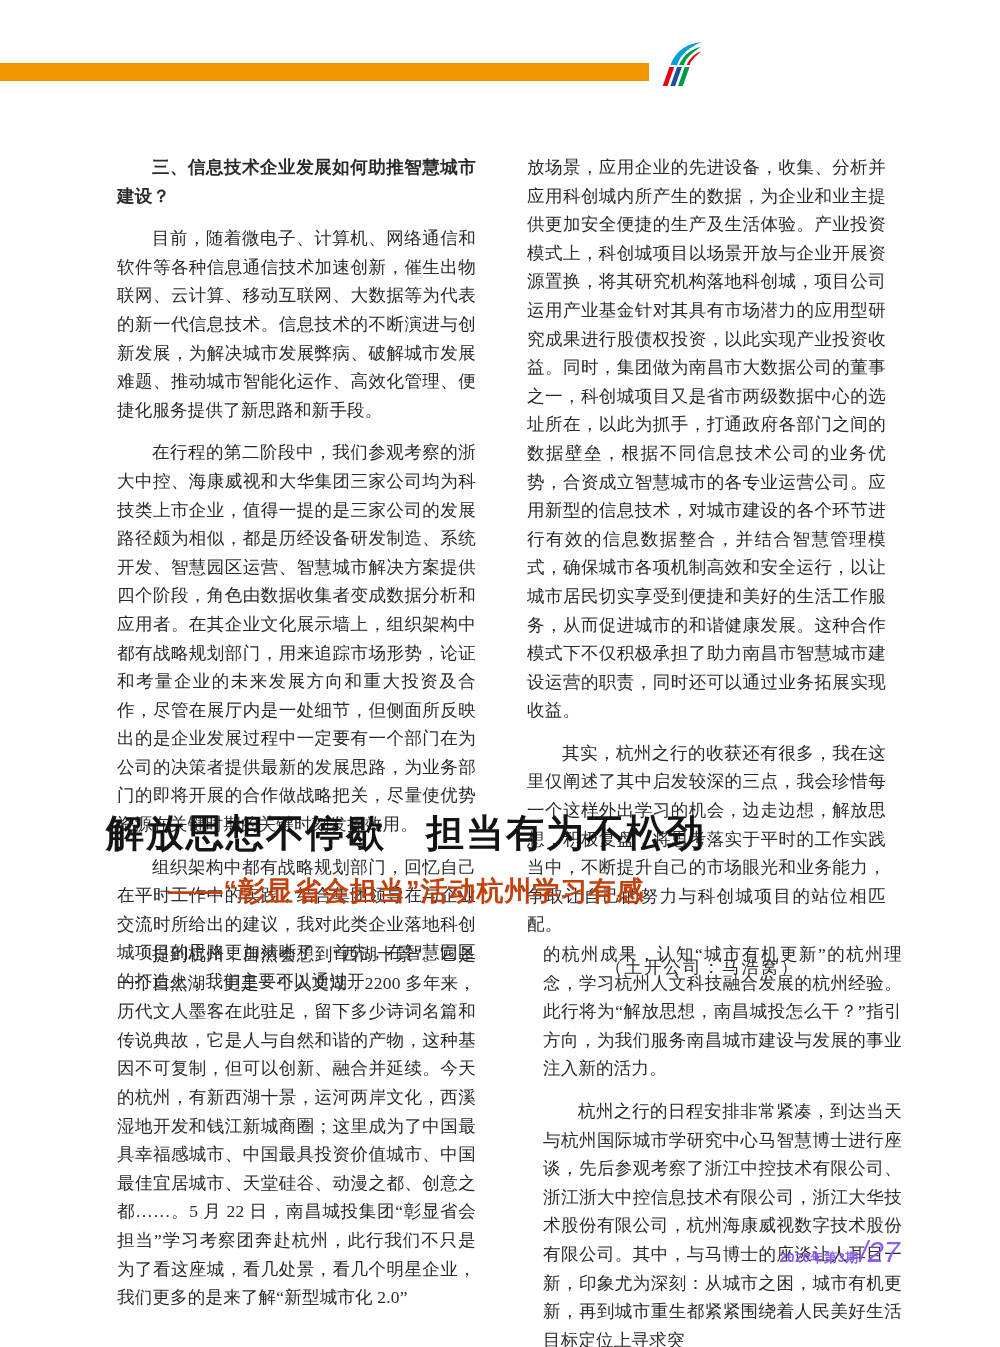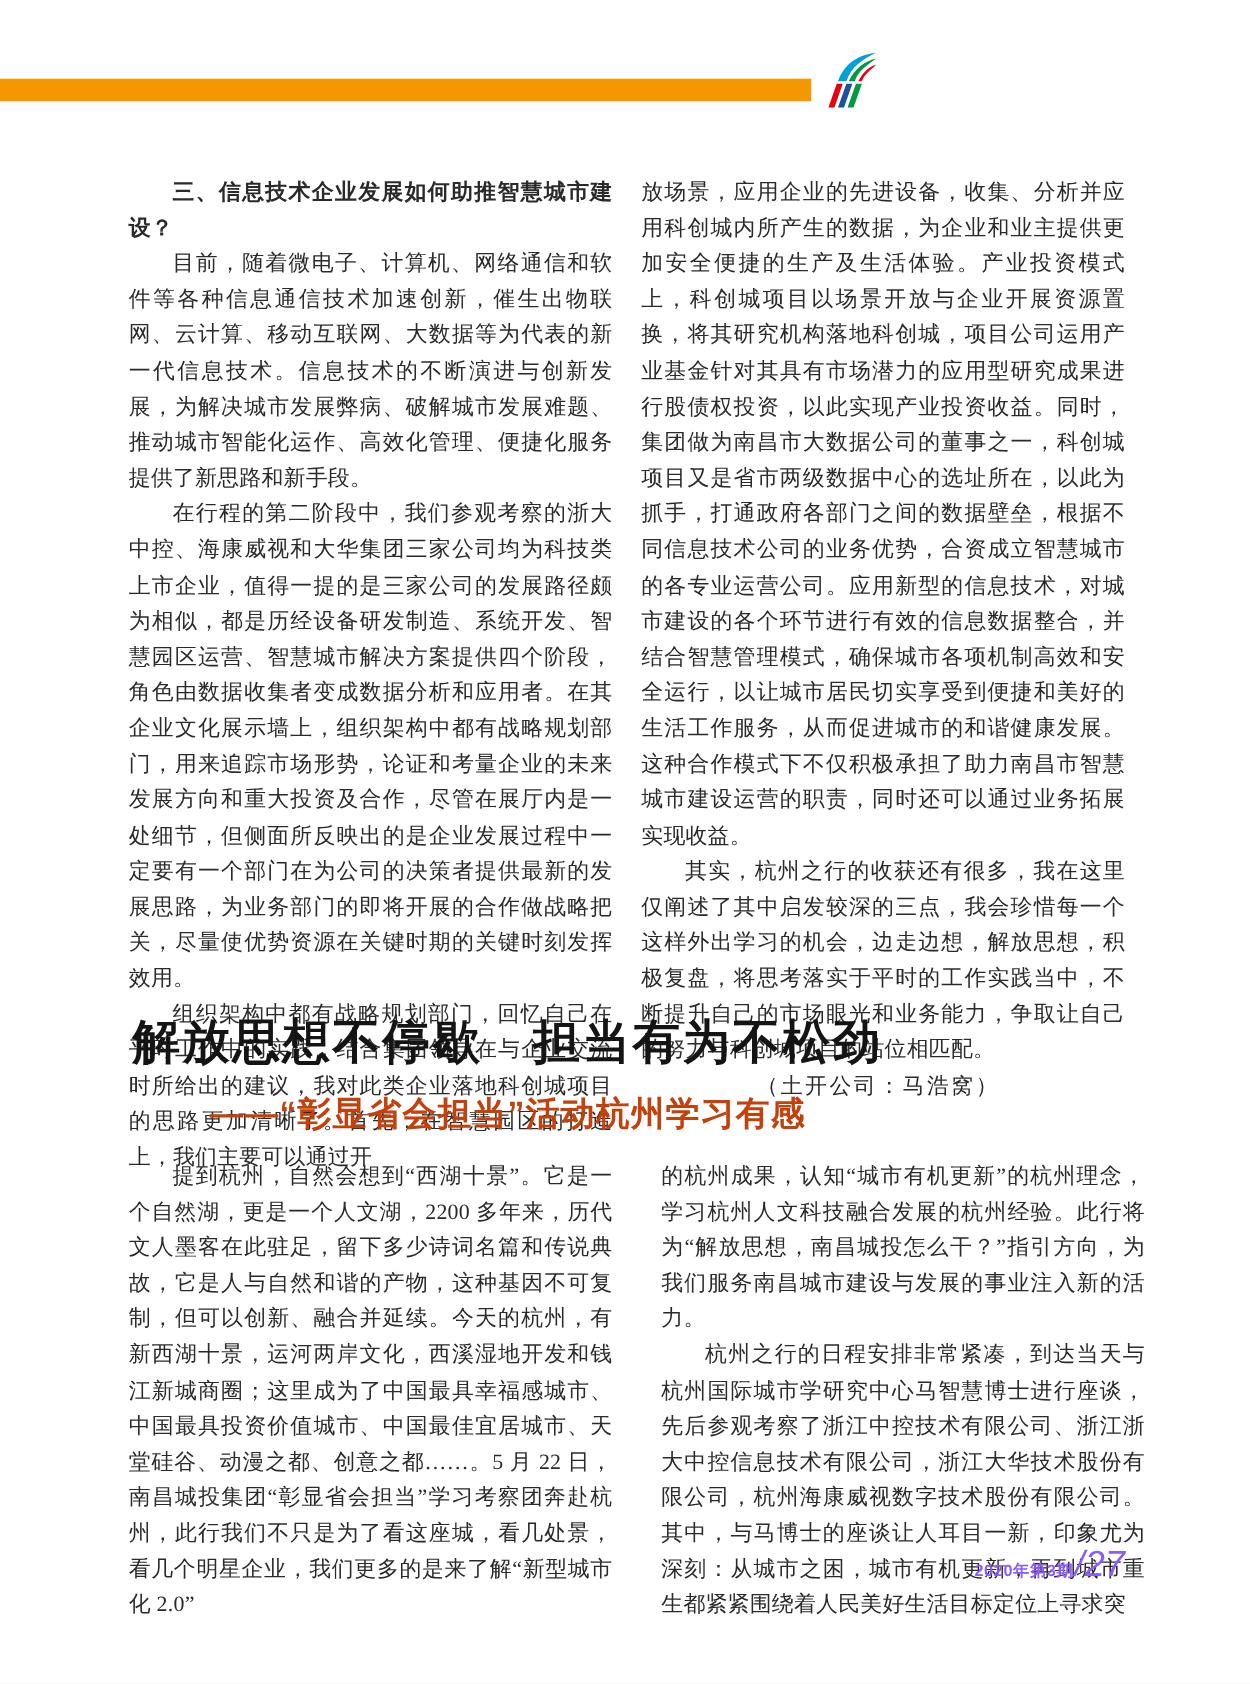--- a/index.html
+++ b/index.html
@@ -35,21 +35,21 @@
     position:absolute; left:103px; top:139px;
     width:797px; display:flex; gap:23px;
   }
   .article-bottom {
     position:absolute; left:103px; top:926px;
     width:797px; display:flex; gap:39px;
   }
   .column { flex:0 0 387px; width:387px; }
 
   .para {
-    margin:0;
+    margin:14px;
     font-size:17.5px;
     line-height:28.6px;
     text-align:justify;
     letter-spacing:0.2px;
     color:#2a2a2a;
   }
   .para.heading { font-weight:bold; text-indent:2em; }
   .para.body    { text-indent:2em; }
   .para.cont    { text-indent:0; }
   .para.byline  {

